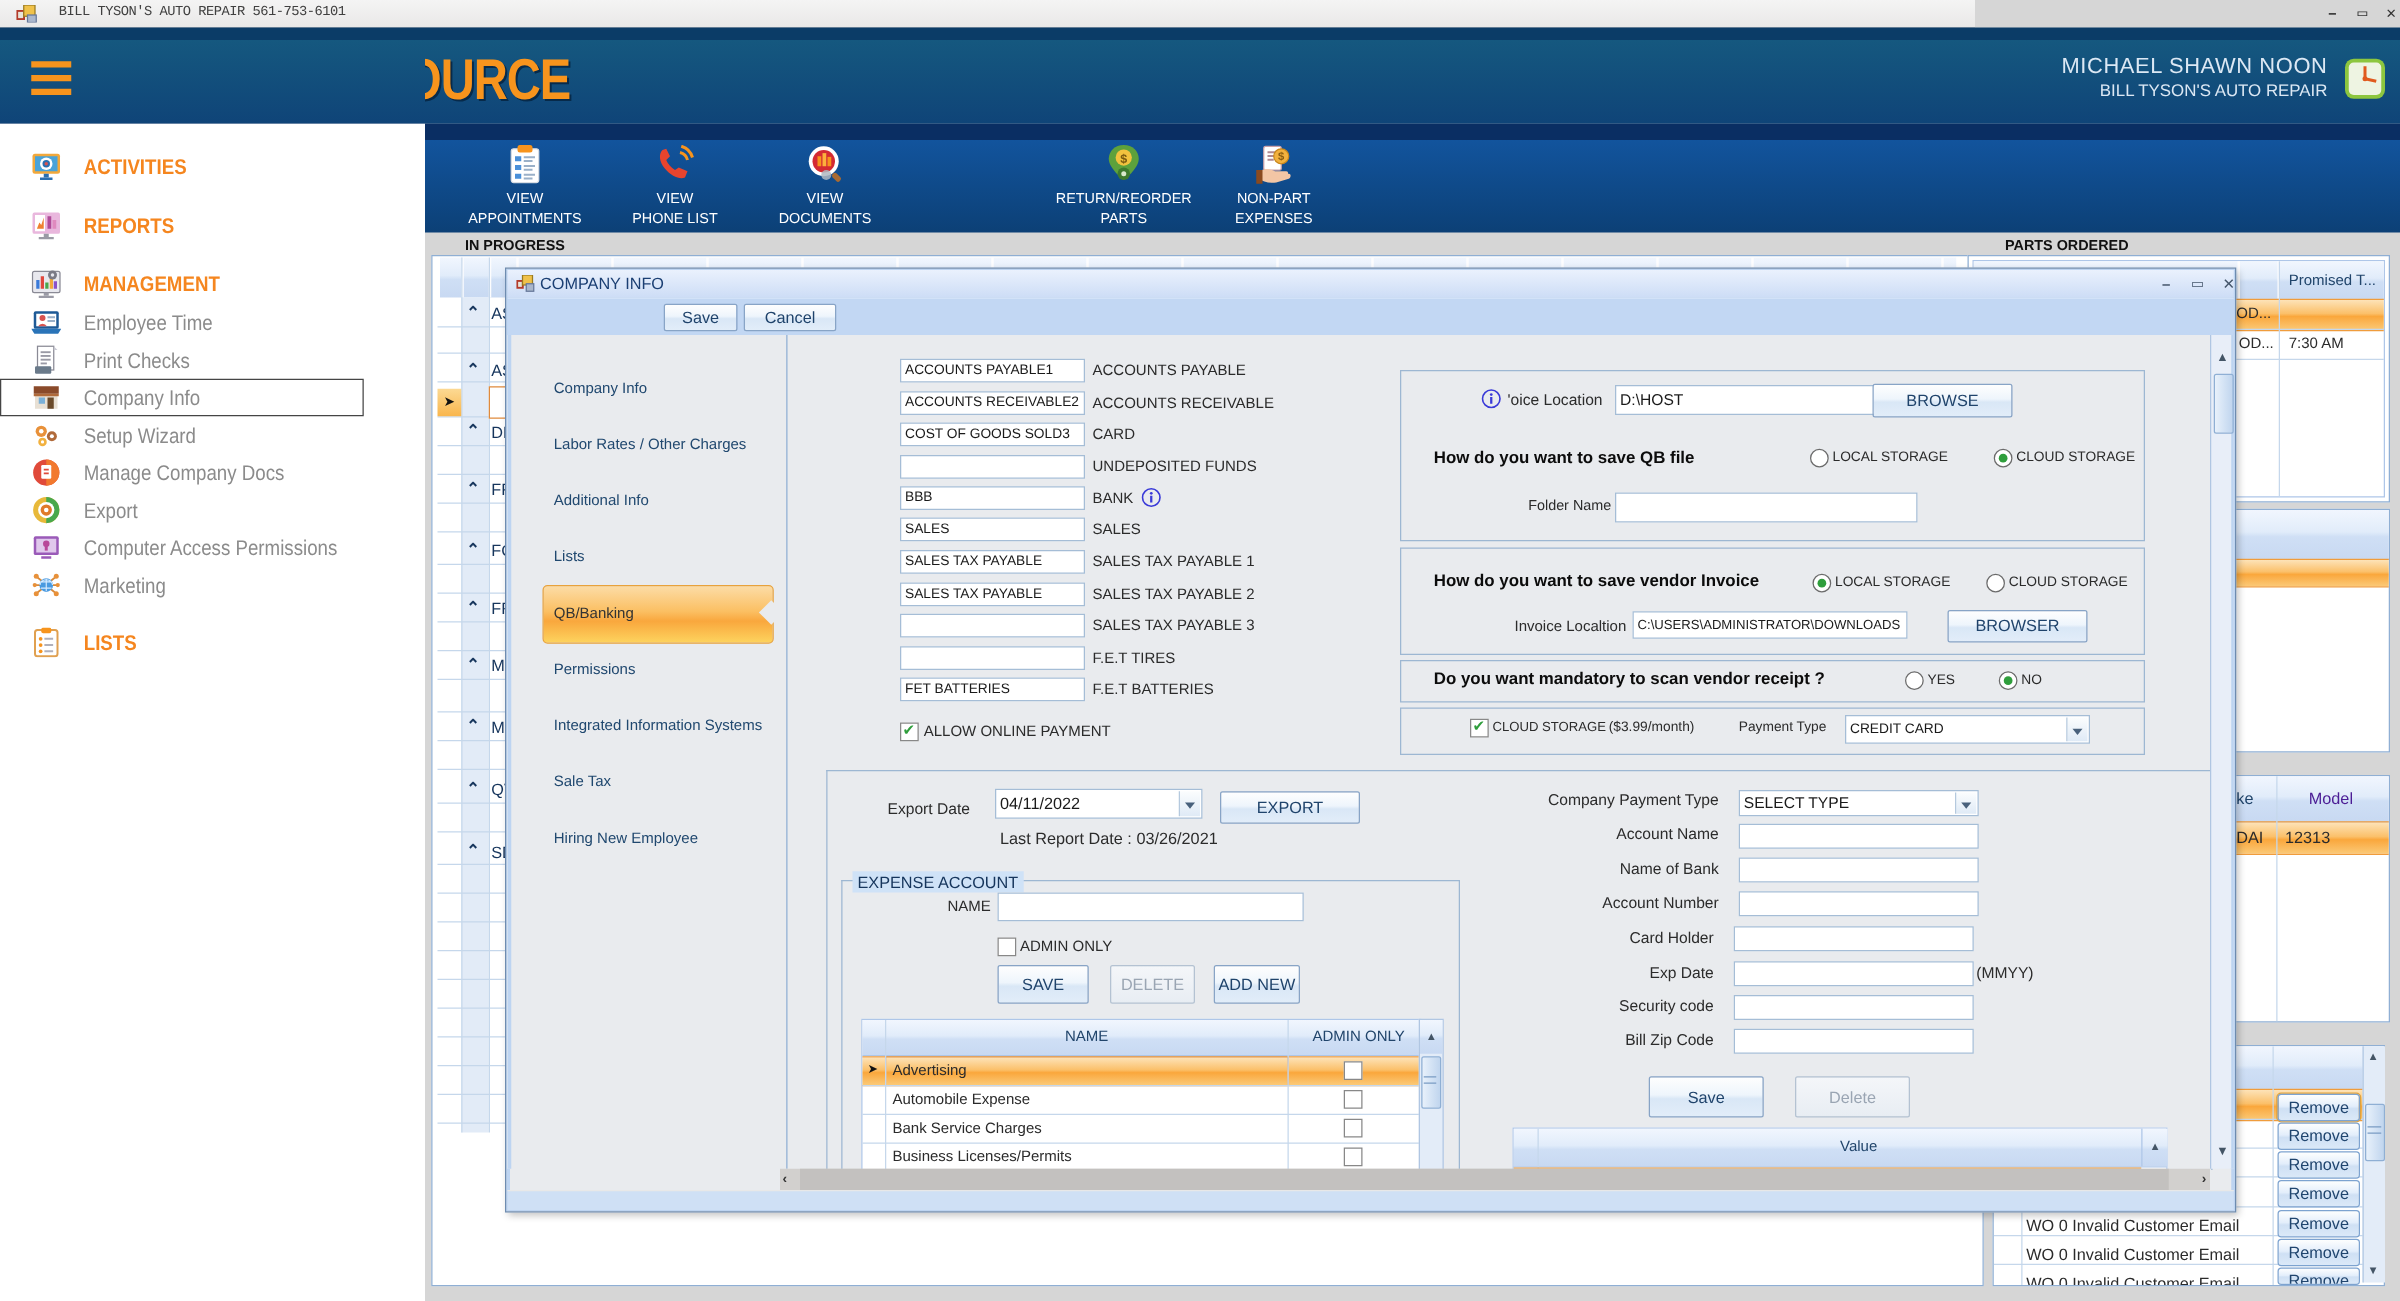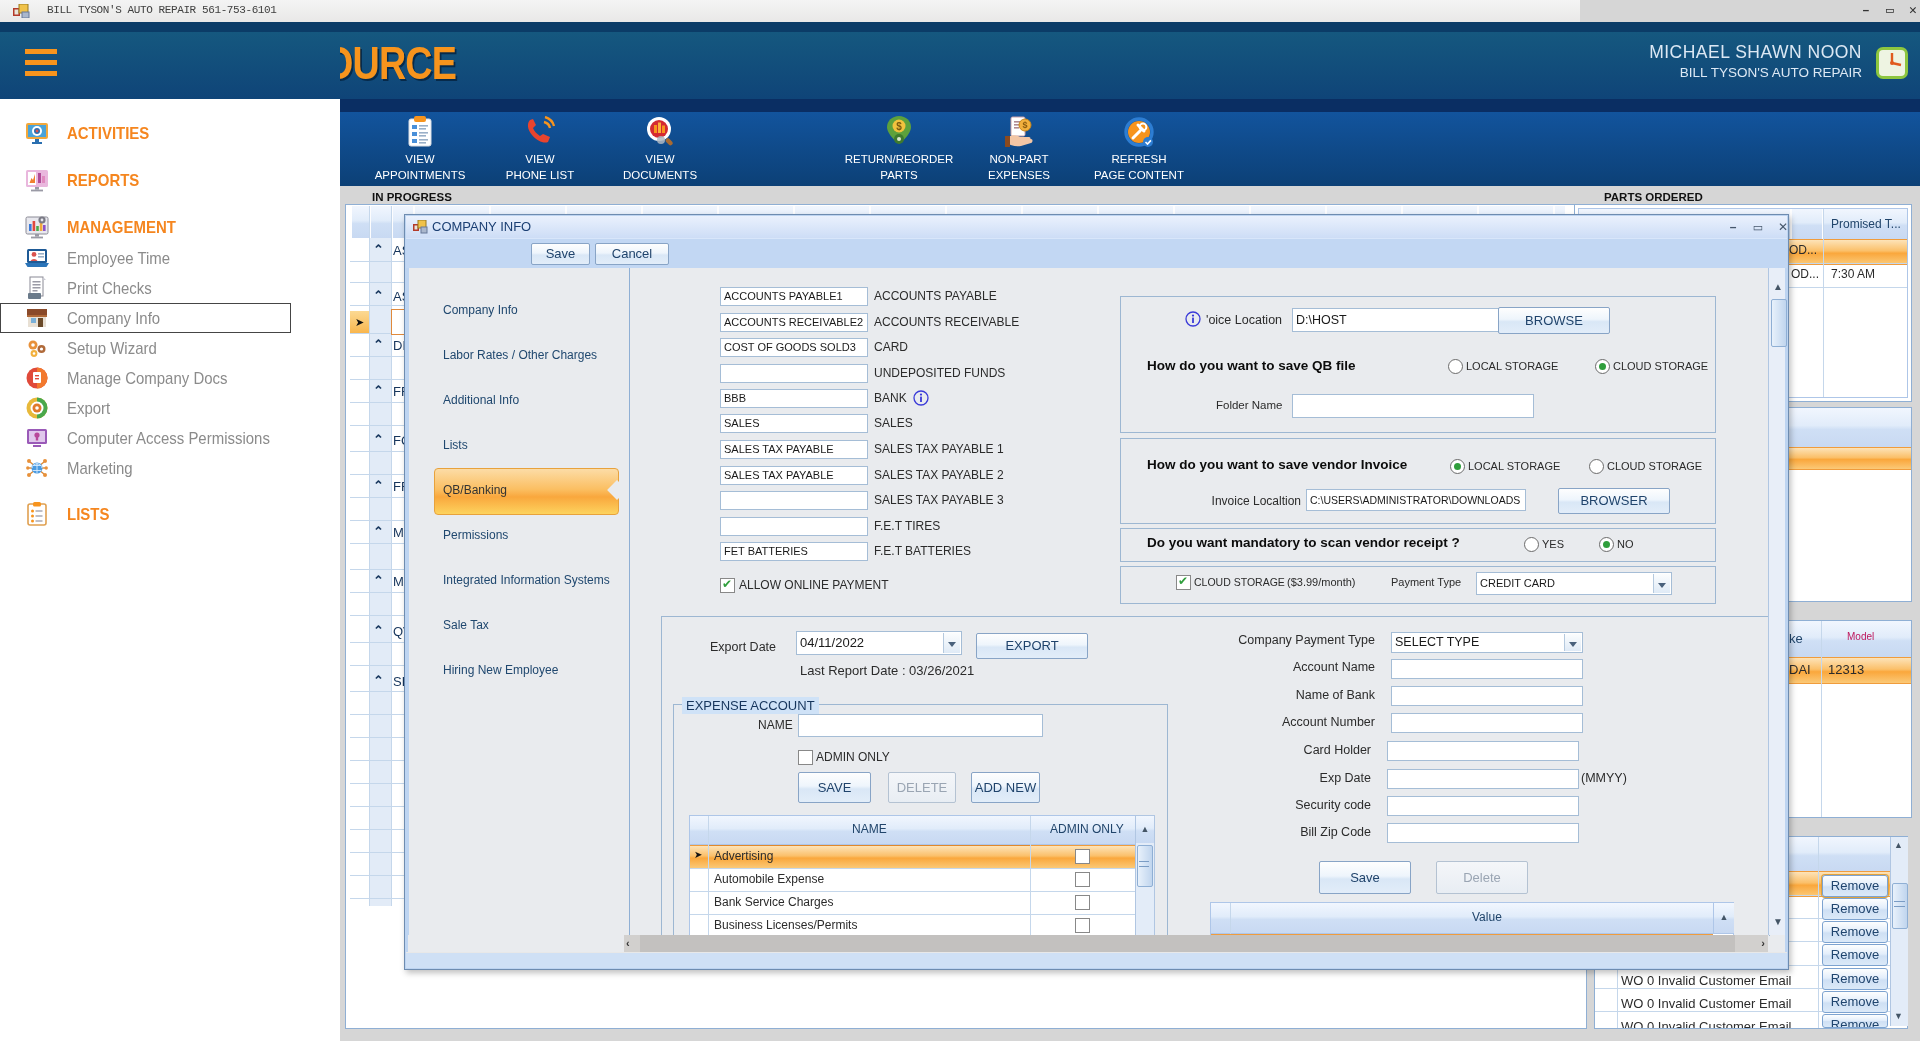--- a/index.html
+++ b/index.html
@@ -164,21 +164,21 @@
     <div class="hline" style="left:0;top:78px;width:328px;"></div>
   </div>
 
   <div class="abs" style="left:1574px;top:407px;width:336px;height:193px;background:#fff;border:1px solid #8fafd4;">
     <div class="abs thead" style="left:0;top:0;width:336px;height:39px;border-bottom:1px solid #aec6e8;"></div>
     <div class="abs orow" style="left:0;top:39px;width:336px;height:21px;"></div>
   </div>
 
   <div class="abs" style="left:1574px;top:620px;width:336px;height:196px;background:#fff;border:1px solid #8fafd4;">
     <div class="abs thead" style="left:0;top:0;width:336px;height:36px;border-bottom:1px solid #aec6e8;"></div>
-    <div class="lbl" style="left:272px;top:10px;font-size:10px;color:#be185d;">Model</div>
+    <div class="lbl" style="left:272px;top:10px;font-size:13px;color:#4c1d95;">Model</div>
     <div class="lbl" style="left:214px;top:10px;font-size:13px;color:#21456b;">ke</div>
     <div class="abs orow" style="left:0;top:36px;width:336px;height:25px;"></div>
     <div class="lbl" style="left:214px;top:41px;font-size:13px;">DAI</div>
     <div class="lbl" style="left:253px;top:41px;font-size:13px;">12313</div>
     <div class="vline" style="left:246px;top:0;height:196px;"></div>
   </div>
 
   <div class="abs" style="left:1594px;top:836px;width:312px;height:191px;background:#fff;border:1px solid #8fafd4;overflow:hidden;">
     <div class="abs thead" style="left:0;top:0;width:312px;height:34px;border-bottom:1px solid #aec6e8;"></div>
     <div class="abs orow" style="left:0;top:34px;width:312px;height:24px;"></div>
@@ -279,28 +279,20 @@
 <div class="titem" style="left:939px;"><svg width="32" height="32" viewBox="0 0 32 32">
         <rect x="8" y="1" width="14" height="19" rx="1.5" fill="#fff" stroke="#c9a0a8"></rect>
         <rect x="11" y="5" width="8" height="1.6" fill="#b08a92"></rect>
         <rect x="11" y="8" width="8" height="1.6" fill="#b08a92"></rect>
         <rect x="11" y="11" width="5" height="1.6" fill="#b08a92"></rect>
         <circle cx="22" cy="9" r="6" fill="#f2b13e" stroke="#c8871d"></circle>
         <text x="22" y="12.4" font-size="9" font-weight="bold" text-anchor="middle" fill="#8a5c10">$</text>
         <path d="M4 22 C8 18 13 19 17 21 L26 21 C28 21 28 24 26 24 L18 25 L28 23 C30 23 30 26 28 27 L18 30 C12 31 7 29 4 27 Z" fill="#f3c6a5"></path>
         <rect x="2" y="20" width="5" height="11" fill="#8a4a1f"></rect>
       </svg>NON-PART<br>EXPENSES</div>
-<div class="titem" style="left:1059px;"><svg width="32" height="32" viewBox="0 0 32 32">
-        <circle cx="16" cy="16" r="13" fill="none" stroke="#2d7dd2" stroke-width="3.4"></circle>
-        <circle cx="16" cy="16" r="11" fill="#f7941d"></circle>
-        <path d="M10 22 L17 15 M15 9 l6 6" stroke="#fff" stroke-width="3" stroke-linecap="round"></path>
-        <circle cx="20" cy="11" r="3.4" fill="none" stroke="#fff" stroke-width="2"></circle>
-        <circle cx="25" cy="26" r="5" fill="#2d7dd2"></circle>
-        <path d="M22.5 26 l2 2 l3.4-3.6" stroke="#fff" stroke-width="1.6" fill="none"></path>
-      </svg>REFRESH<br>PAGE CONTENT</div>
 
 <div id="sidebar"></div>
 <div id="hamb">
       <div></div>
       <div></div>
       <div></div>
     </div>
 <div id="sidebar-items">
 <svg class="sicon" style="top:121px" viewBox="0 0 24 24">
         <rect x="1" y="2" width="22" height="16" rx="2" fill="#f2a83b"></rect>
@@ -496,21 +488,21 @@
           <rect x="7.1" y="6.6" width="1.8" height="5.4" fill="#3a3ad8"></rect>
         </svg>
     <div class="lbl" style="left:800px;top:45px;font-size:12.5px;">'oice Location</div>
     <div class="inp" style="left:886px;top:40px;width:234px;height:22px;line-height:22px;font-size:12.5px;">D:\HOST</div>
     <div class="btn" style="left:1092px;top:39px;width:110px;height:25px;line-height:25px;">BROWSE</div>
     <div class="blbl" style="left:741px;top:90px;">How do you want to save QB file</div>
     <div class="radio" style="left:1042px;top:91px;"></div>
         <div class="lbl11" style="left:1060px;top:92px;">LOCAL STORAGE</div>
     <div class="radio sel" style="left:1189px;top:91px;"></div>
         <div class="lbl11" style="left:1207px;top:92px;">CLOUD STORAGE</div>
-    <div class="abs" style="left:810px;top:131px;width:73px;text-align:left;font-size:11.5px;color:#2b2b2b;">Folder Name</div>
+    <div class="abs" style="left:810px;top:131px;width:73px;text-align:right;font-size:11.5px;color:#2b2b2b;">Folder Name</div>
     <div class="inp" style="left:886px;top:126px;width:234px;height:22px;"></div>
 
     <div class="gbox" style="left:714px;top:170px;width:594px;height:84px;"></div>
     <div class="blbl" style="left:741px;top:189px;">How do you want to save vendor Invoice</div>
     <div class="radio sel" style="left:1044px;top:191px;"></div>
         <div class="lbl11" style="left:1062px;top:192px;">LOCAL STORAGE</div>
     <div class="radio" style="left:1183px;top:191px;"></div>
         <div class="lbl11" style="left:1201px;top:192px;">CLOUD STORAGE</div>
     <div class="abs" style="left:795px;top:226px;width:100px;text-align:right;font-size:12px;color:#2b2b2b;">Invoice Localtion</div>
     <div class="inp" style="left:900px;top:221px;width:212px;height:20px;line-height:20px;font-size:10.5px;">C:\USERS\ADMINISTRATOR\DOWNLOADS</div>

